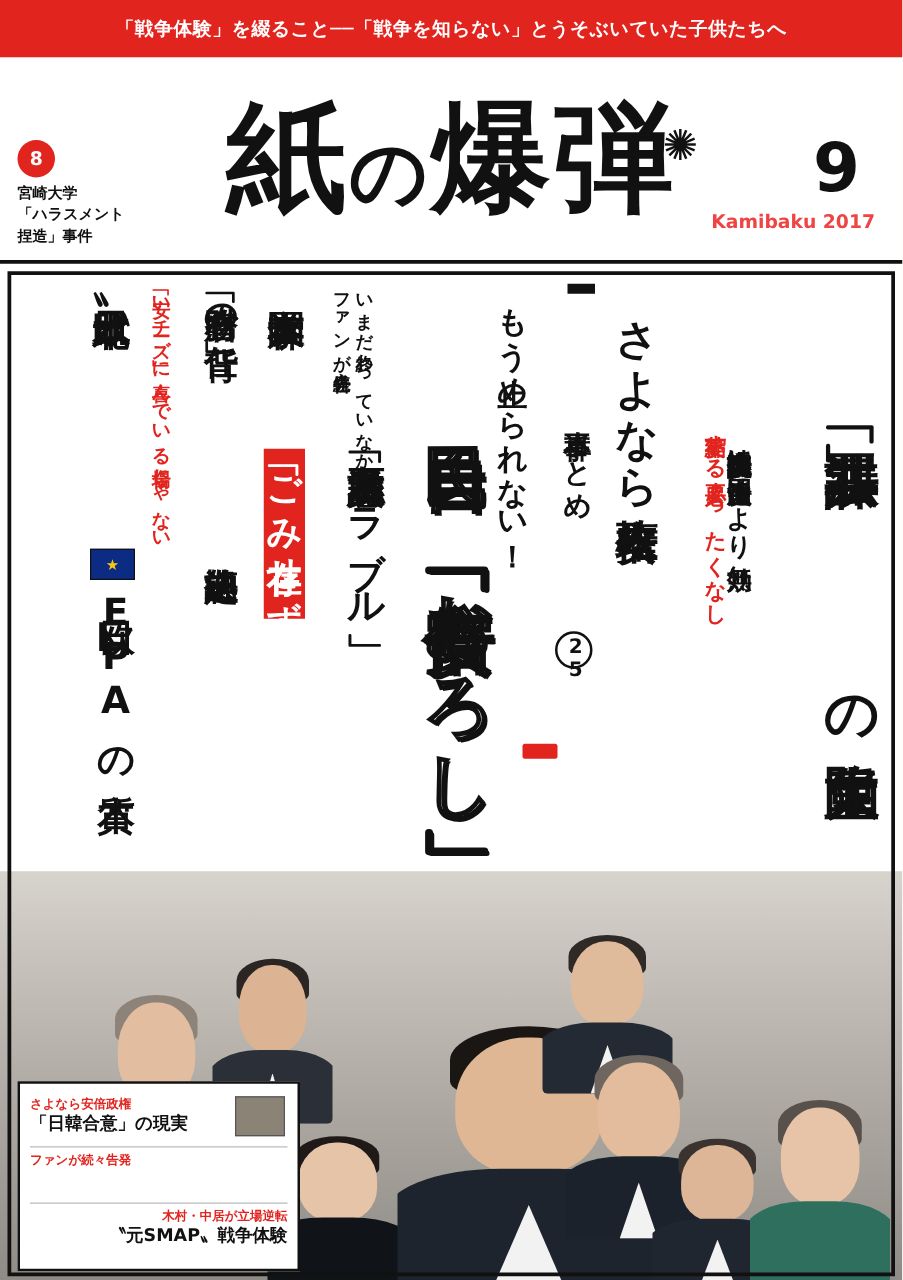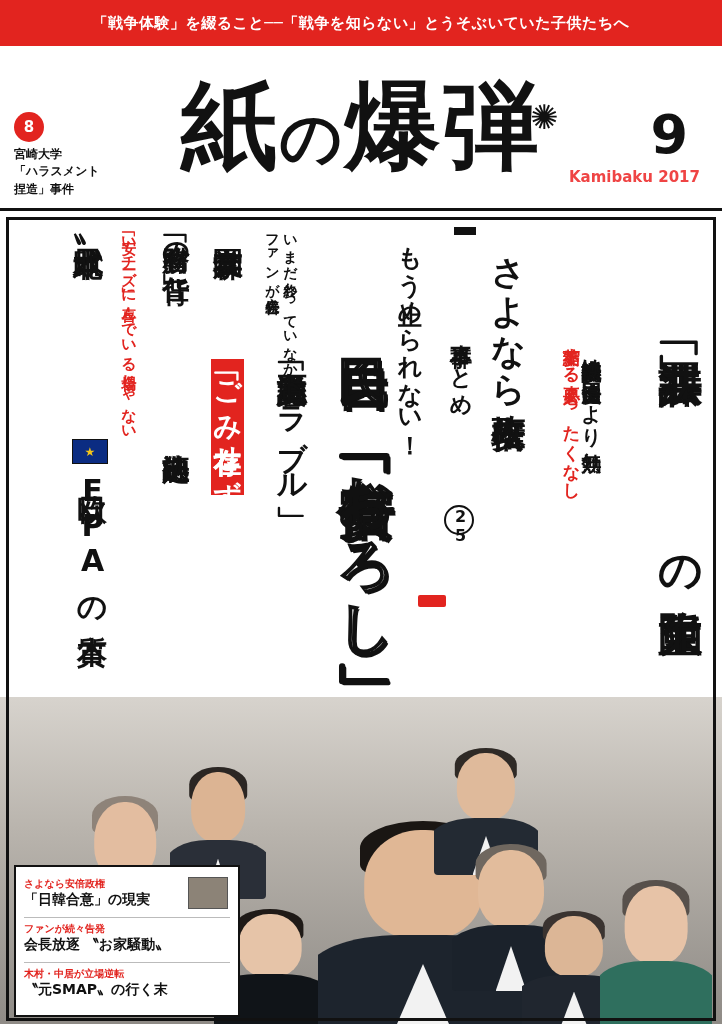--- a/index.html
+++ b/index.html
@@ -143,21 +143,21 @@
   
   .teasers{
     position:absolute;left:14px;bottom:10px;width:206px;
     background:#ffffff;border:2px solid #111;
     padding:6px 8px 8px 8px;
   }
   .teaser{
     border-bottom:1px solid #bbb;padding:4px 0 6px 0;
     position:relative;min-height:34px;
   }
-  .teaser:last-child{border-bottom:none;}
+  .teaser:last-child{border-bottom:none;text-align:right;}
   .teaser .kicker{font-size:10px;color:#e2241f;font-weight:bold;line-height:1.3;}
   .teaser .head2{font-size:14px;color:#111;font-weight:bold;line-height:1.3;}
   .teaser .thumb{
     position:absolute;right:2px;top:4px;width:38px;height:30px;
     background:#8c8377;border:1px solid #555;
   }
   
   .euflag{
     position:absolute;width:34px;height:23px;background:#0b2c82;
     border:1px solid #111;
@@ -312,24 +312,23 @@
     <div class="teasers">
 
       <div class="teaser">
         <div class="kicker">さよなら安倍政権</div>
         <div class="head2">「日韓合意」の現実</div>
         <div class="thumb"></div>
       </div>
 
       <div class="teaser">
         <div class="kicker">ファンが続々告発</div>
-        <div class="head2">会長放逐 〝お家騒動〟</div>
       </div>
 
       <div class="teaser">
         <div class="kicker">木村・中居が立場逆転</div>
-        <div class="head2">〝元SMAP〟の行く末</div>
+        <div class="head2">〝元SMAP〟戦争体験</div>
       </div>
     </div>
 
     <div class="frame"></div>
   </div>
 </div>
 
 </body></html>

